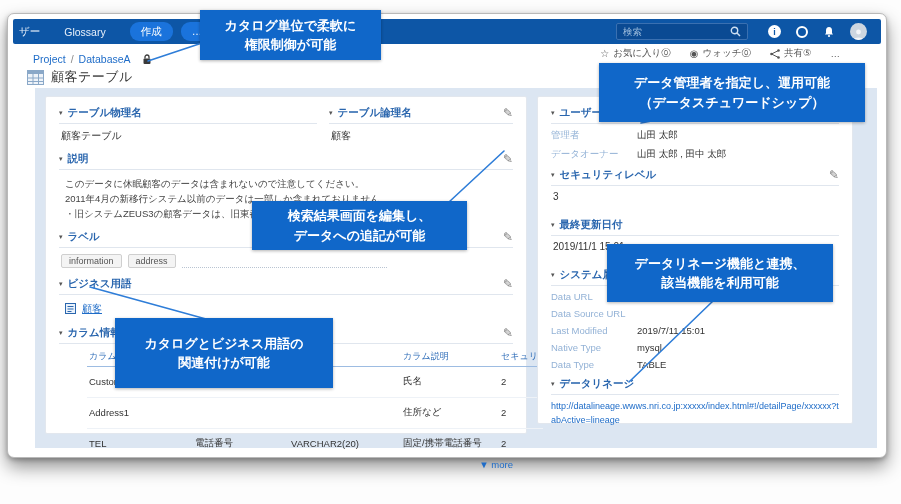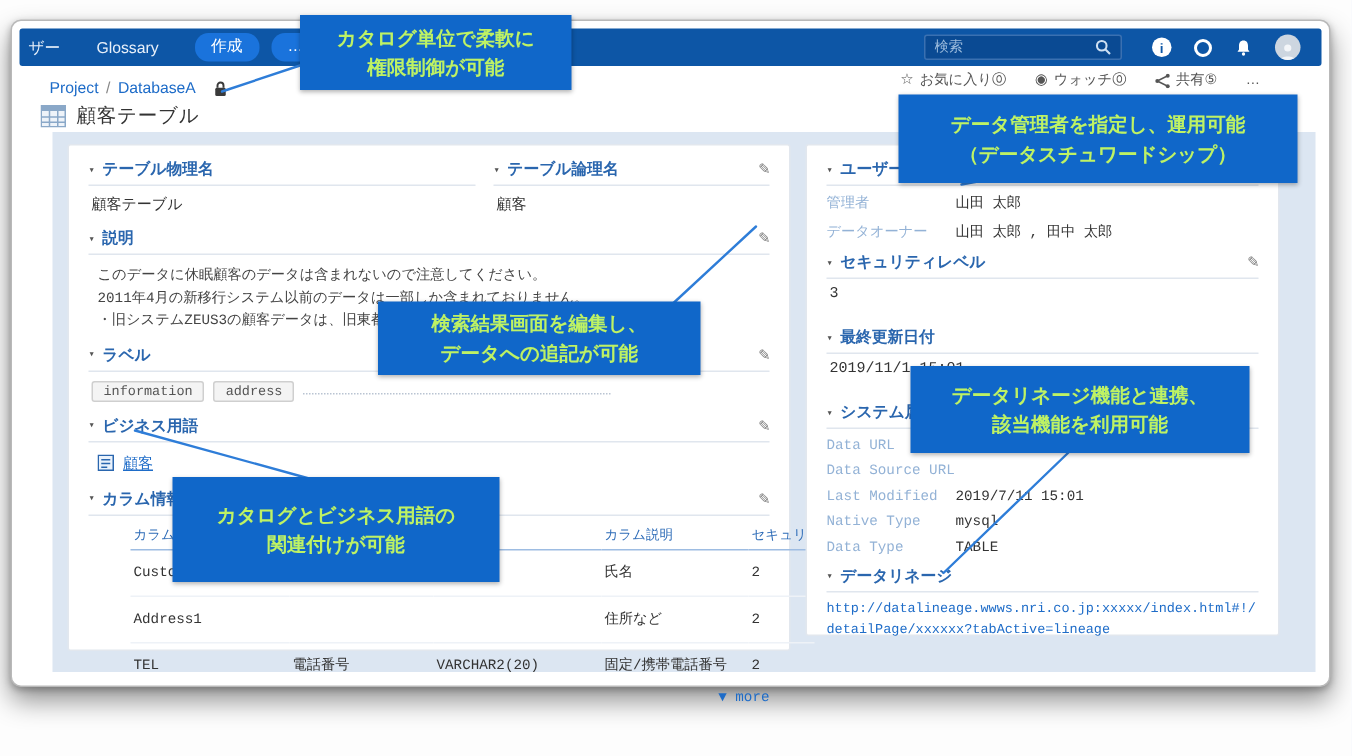--- a/index.html
+++ b/index.html
@@ -38,40 +38,40 @@
 
   
   .breadcrumb { position:absolute; left:25px; top:39px; font-size:10.5px; display:flex;
     align-items:center; gap:5px; }
   .bc-link { color:#1e6cc8; cursor:pointer; }
   .bc-sep { color:#888; }
   .title-row { position:absolute; left:19px; top:54px; display:flex; align-items:center; gap:7px; }
   .page-title { font-size:13px; color:#333; letter-spacing:.5px; }
 
   
-  .panel { position:absolute; left:27px; top:74px; width:842px; height:360px; background:#dce6f2;font-family:Liberation Mono, monospace; }
+  .panel { position:absolute; left:27px; top:74px; width:842px; height:360px; background:#dce6f2; }
   .card { position:absolute; top:8px; background:#fff; border:1px solid #e2e7ee; border-radius:2px;
     padding:9px 13px; }
   .card-left { left:10px; width:482px; height:338px; }
   .card-right { left:502px; width:316px; height:328px; }
 
   .sec-head { display:flex; align-items:center; border-bottom:1px solid #e0e6ee;
     padding-bottom:3px; }
   .bullet { font-size:7px; color:#555; margin-right:5px; }
   .sec-title { color:#2a66ae; font-weight:bold; font-size:10.5px; flex:1; }
   .pencil { color:#777; font-size:12px; cursor:pointer; line-height:1; }
   .field-value { font-size:10px; color:#333; padding:5px 0 9px 2px; }
 
   .two-col { display:flex; }
   .col-a { width:258px; margin-right:12px; }
   .col-b { flex:1; }
 
   .desc { font-size:9.5px; color:#444; line-height:1.6; padding:6px 2px 8px 6px; }
 
-  .tags-row { display:flex; align-items:flex-start; padding:6px 0 9px 2px; }
+  .tags-row { display:flex; align-items:flex-end; padding:6px 0 9px 2px; }
   .tag { display:inline-block; background:#f4f4f4; border:1px solid #cfcfcf; border-radius:2px;
     padding:1px 7px; font-size:9px; color:#555; margin-right:6px; }
   .dotted { display:inline-block; width:205px; border-bottom:1px dotted #b9c4d2; height:9px; }
 
   .term-row { display:flex; align-items:center; gap:6px; padding:7px 0 10px 6px; }
   .term-link { color:#1e6cc8; font-size:10px; text-decoration:underline; cursor:pointer; }
 
   table.cols { width:100%; border-collapse:collapse; table-layout:fixed; margin-top:3px;margin-left:28px; }
   table.cols th { color:#2f6db8; font-size:9px; text-align:left; font-weight:normal;
     border-bottom:1px solid #9dbce2; padding:3px 2px; white-space:nowrap; overflow:hidden; }
@@ -82,21 +82,21 @@
   .more { color:#1e6cc8; font-size:9.5px; text-align:right; cursor:pointer; }
 
   .krow { display:flex; margin:5px 0 6px; }
   .klabel { color:#93b2d6; width:86px; font-size:9.5px; flex-shrink:0; }
   .kval { color:#333; font-size:9.5px; }
   .rc-sec { margin-bottom:7px; }
   .lineage-link { color:#1e6cc8; font-size:9px; line-height:1.55; word-break:break-all;
     padding-top:5px; cursor:pointer; }
 
   
-  .callout { position:absolute; background:#1067c9; color:#bef264; display:flex; flex-direction:column;
+  .callout { position:absolute; background:#1067c9; color:#ffffff; display:flex; flex-direction:column;
     align-items:center; justify-content:center; font-size:13px; font-weight:600; line-height:1.5;
     text-align:center; z-index:30; box-shadow:0 1px 3px rgba(0,0,0,.3); }
   #co1 { left:200px; top:10px;  width:181px; height:50px; }
   #co2 { left:599px; top:63px;  width:266px; height:59px; }
   #co3 { left:252px; top:201px; width:215px; height:49px; }
   #co4 { left:607px; top:244px; width:226px; height:58px; }
   #co5 { left:115px; top:318px; width:218px; height:70px; }
   #arrows { position:absolute; left:0; top:0; z-index:25; pointer-events:none; }
 
   svg { display:block; }

